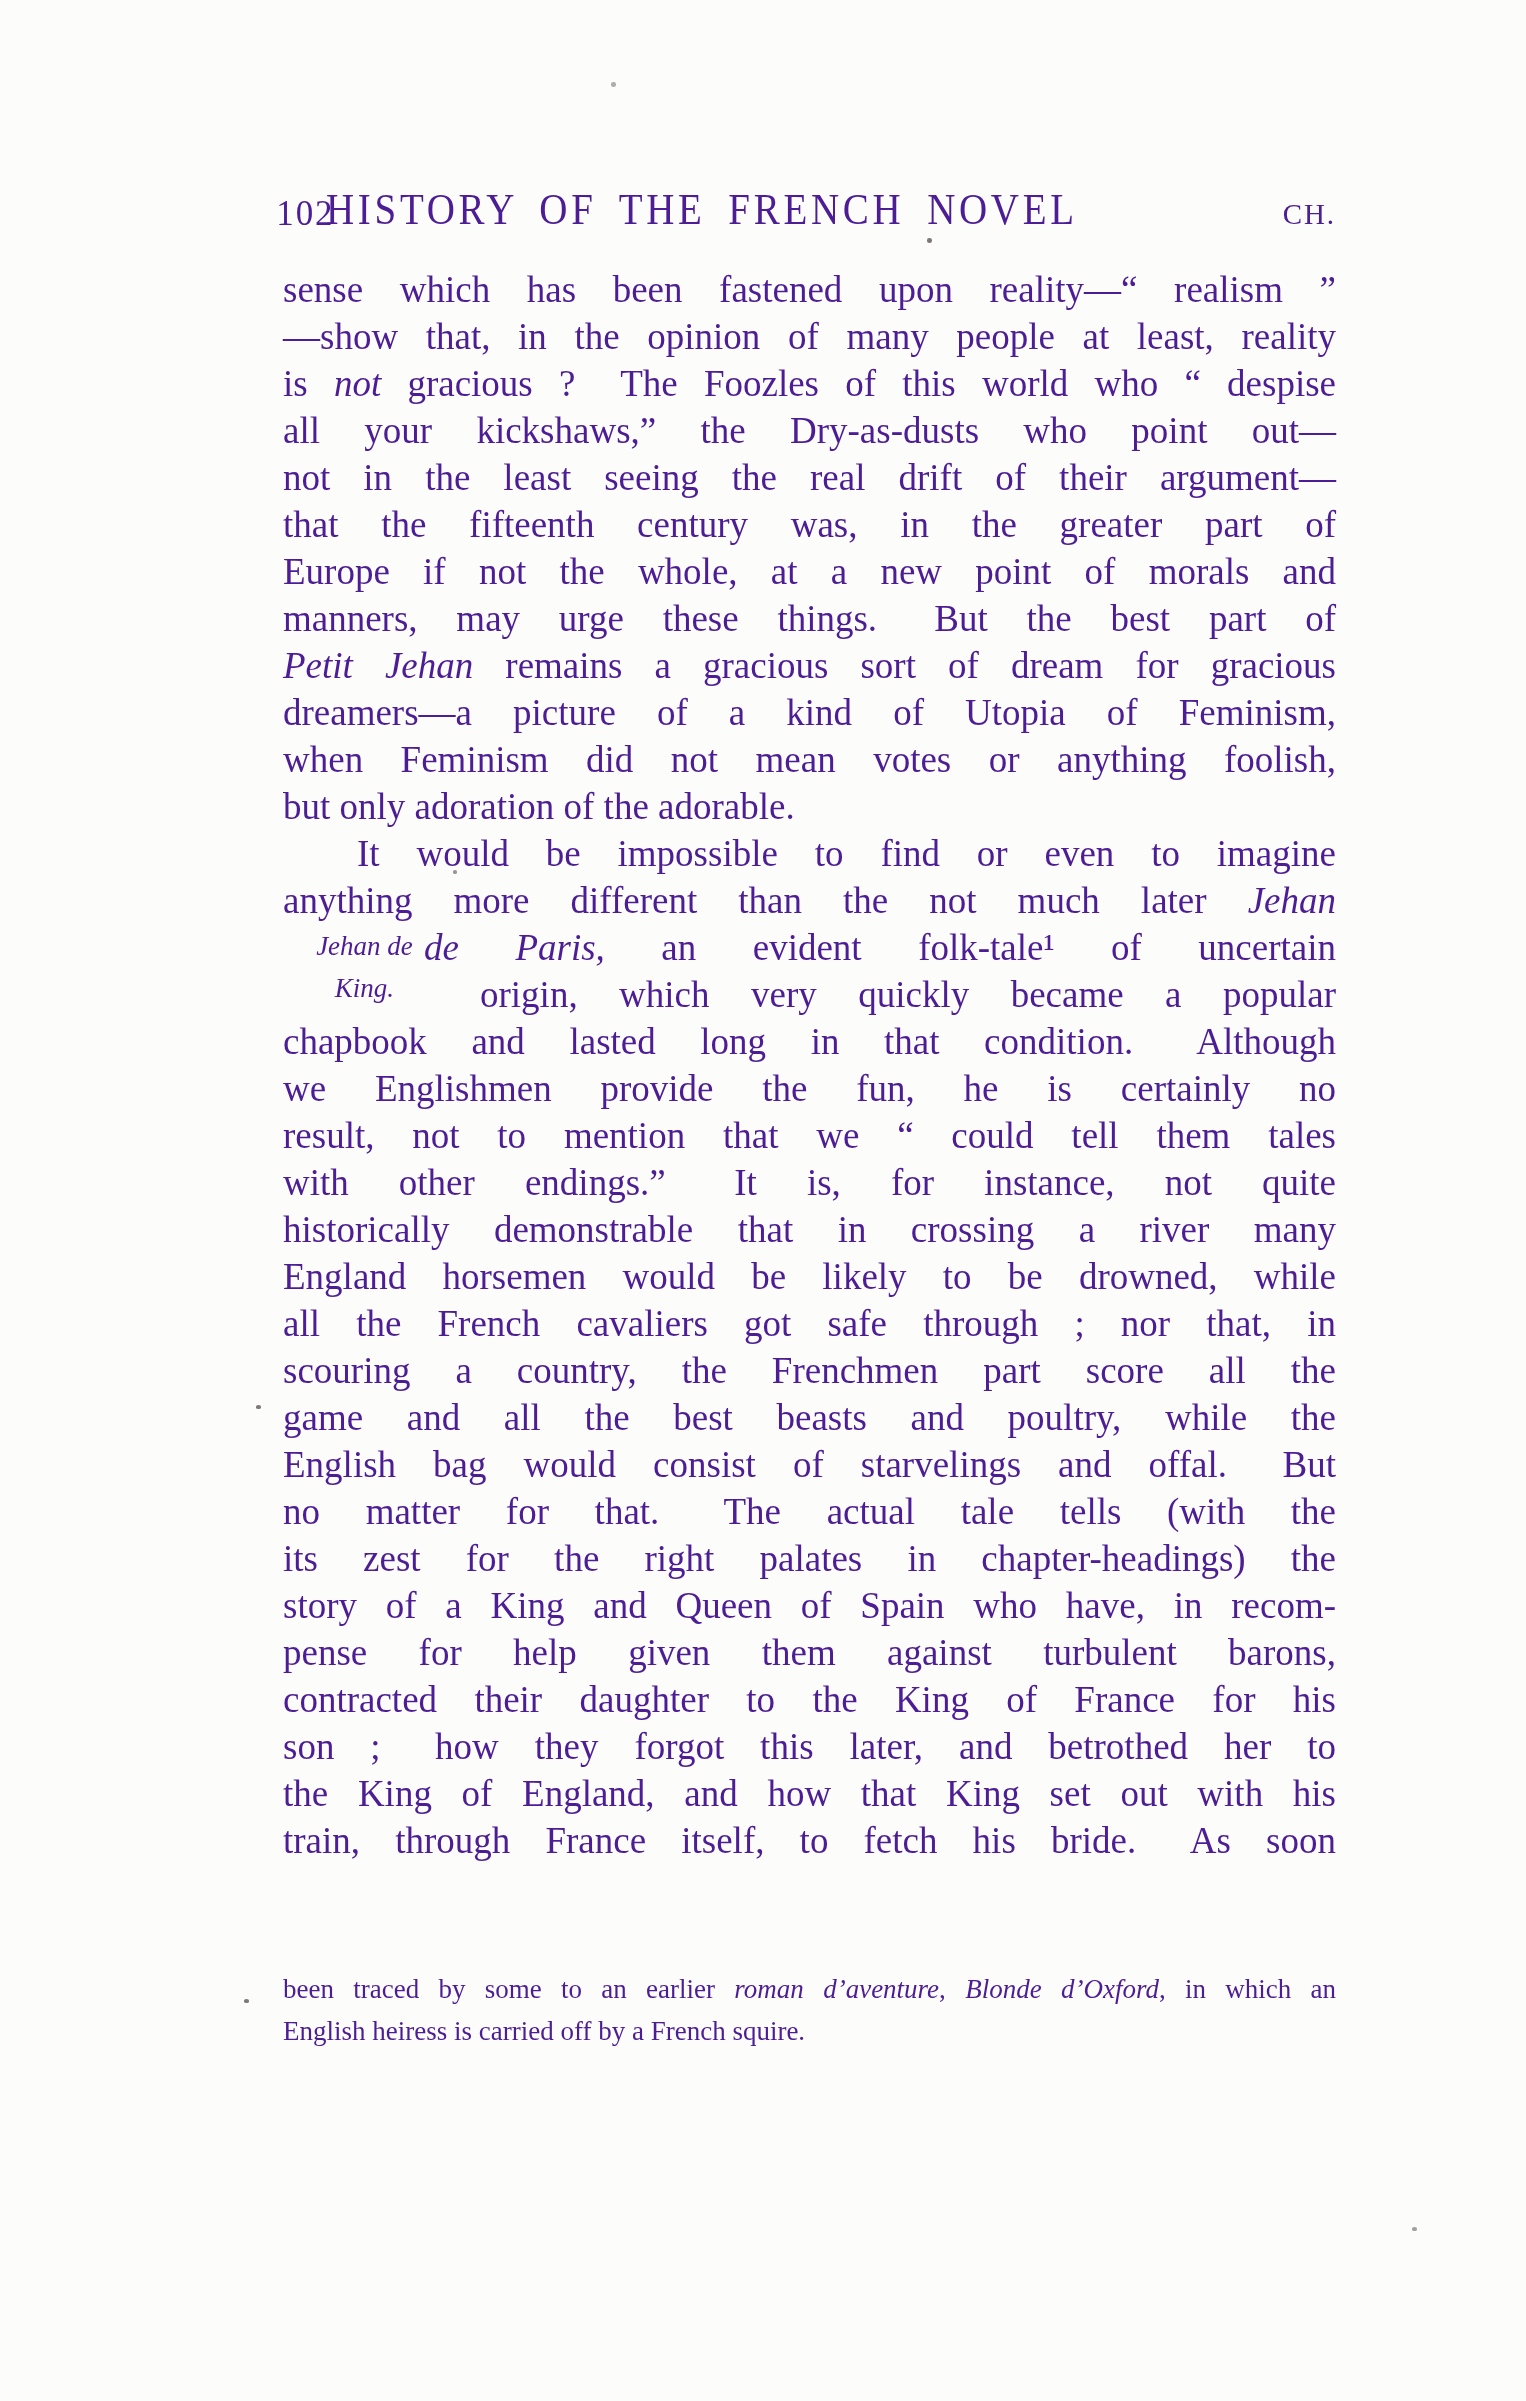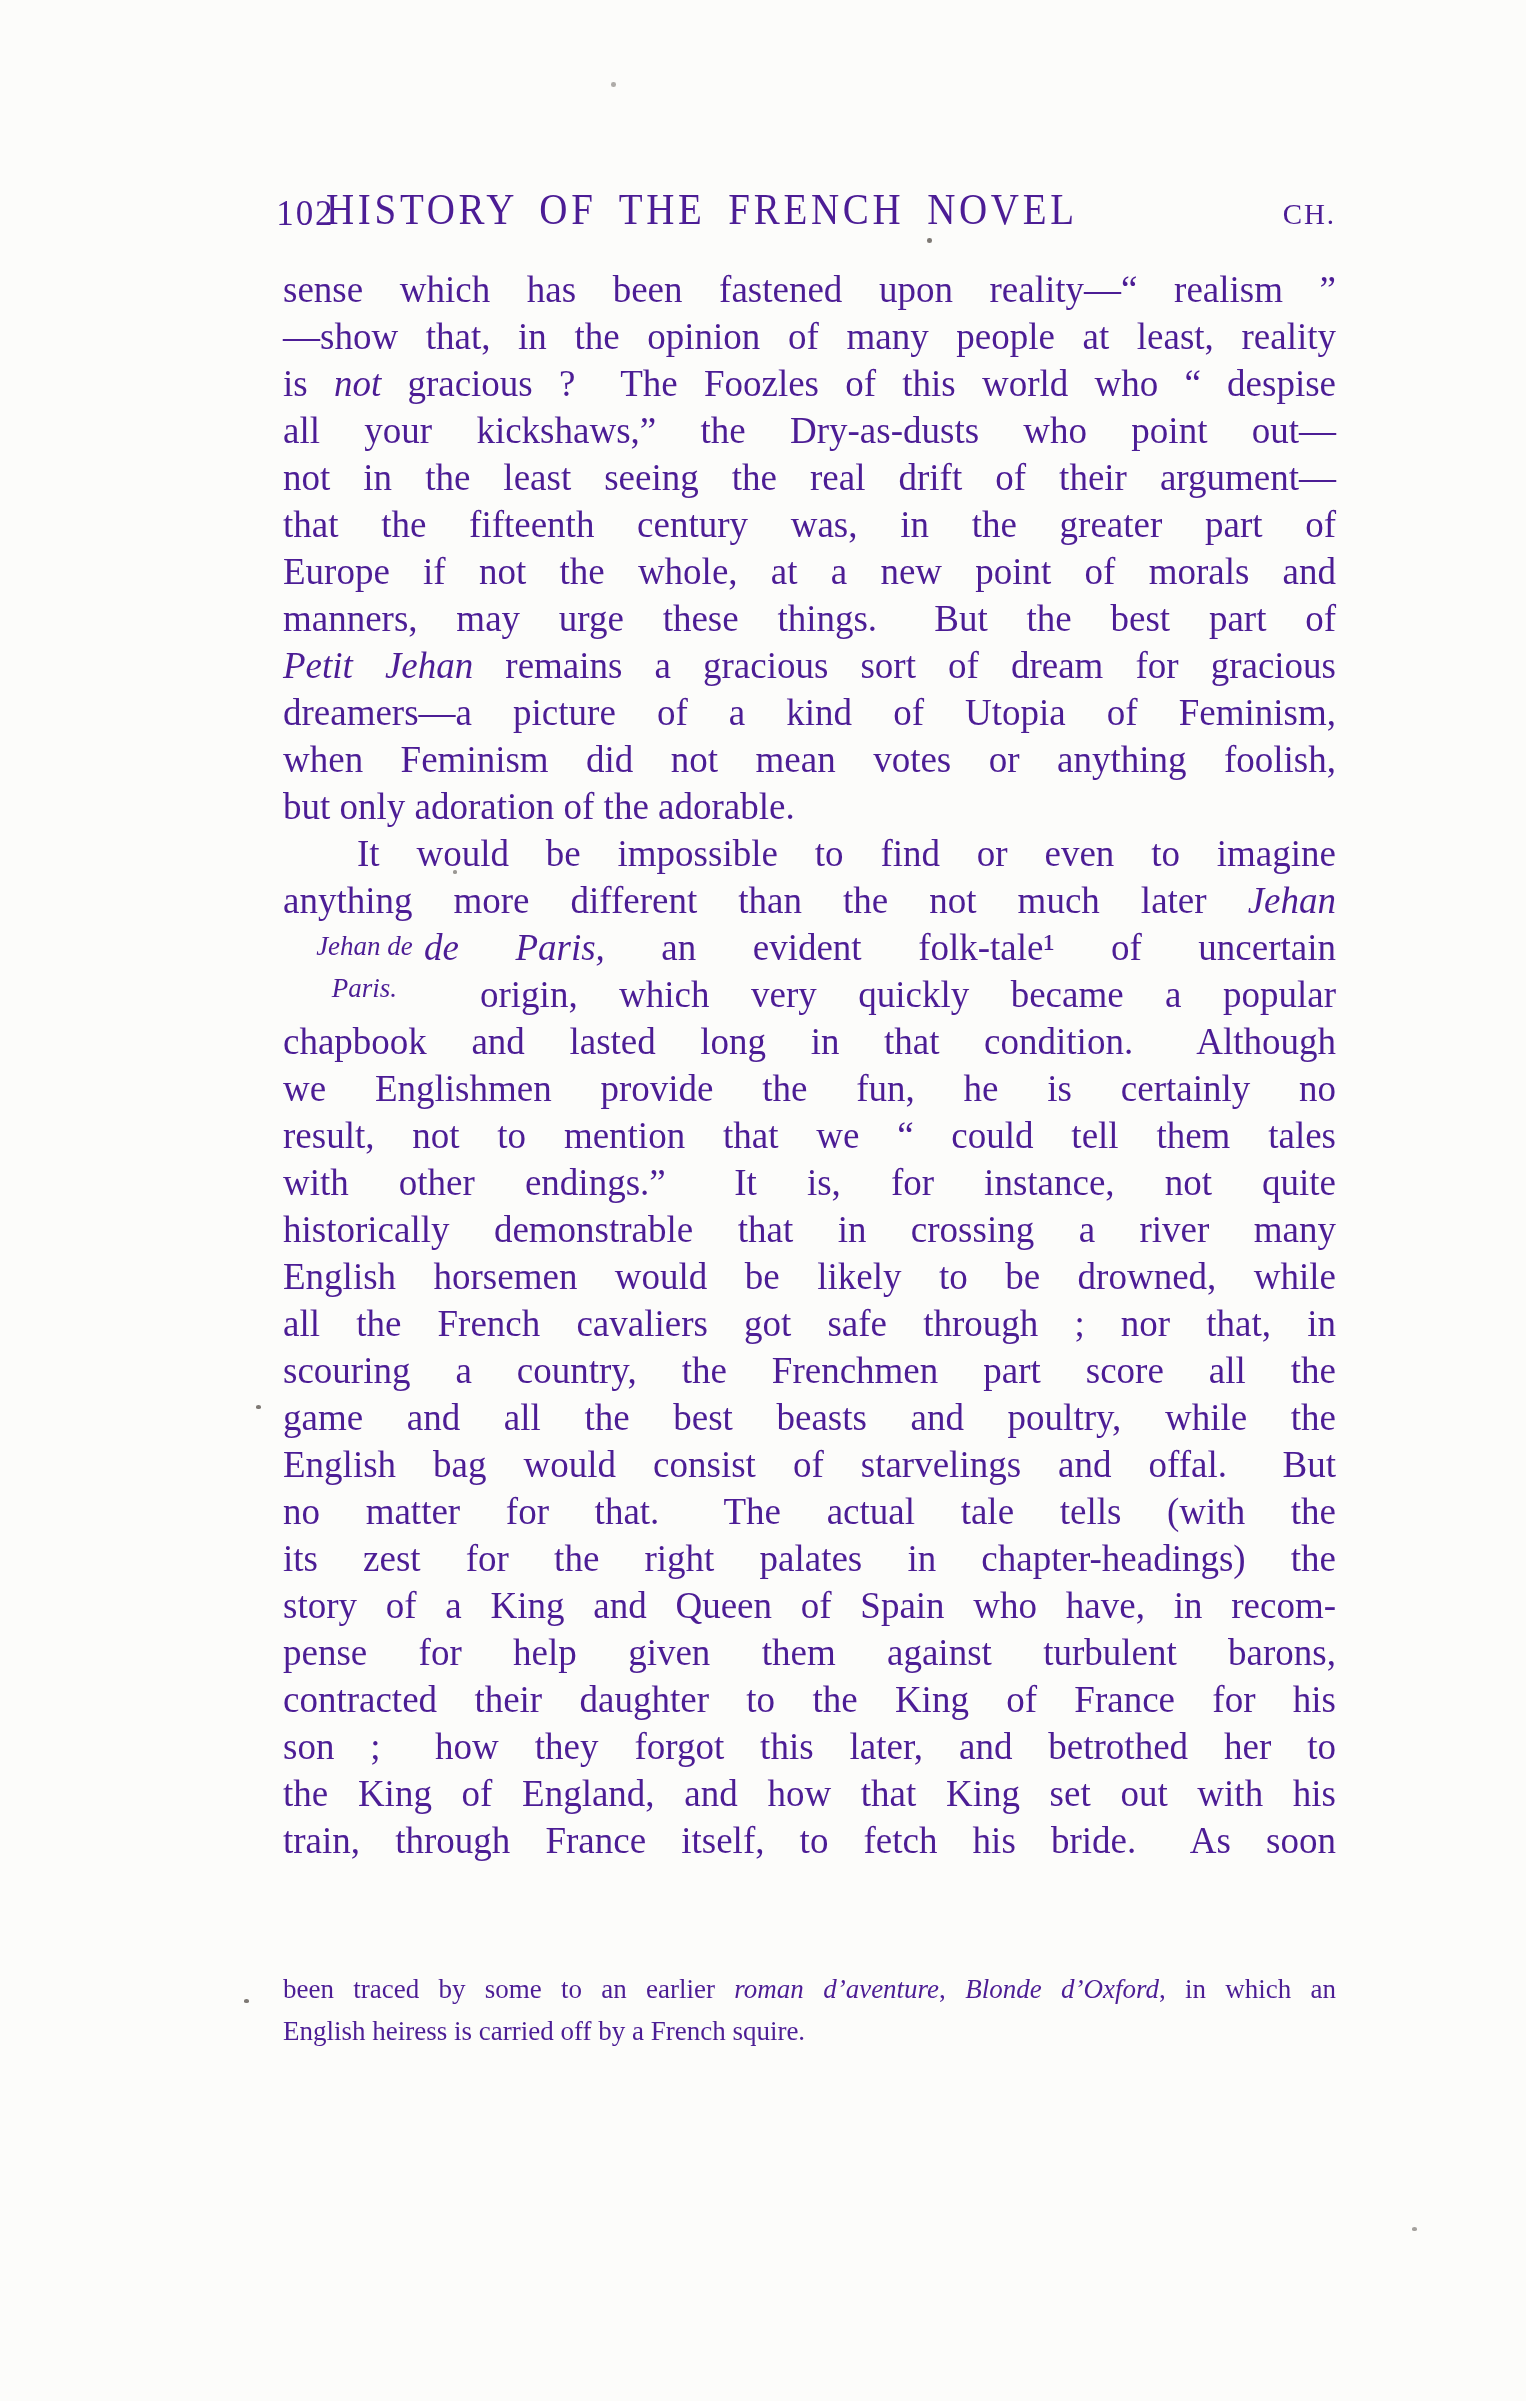--- a/index.html
+++ b/index.html
@@ -89,38 +89,38 @@
       <div class="pline lastleft"><span>but only adoration of the adorable.</span></div>
       <div class="pline" style="text-indent: 74px;"><span>It would be impossible to find or even to imagine</span></div>
       <div class="pline"><span>anything more different than the not much later </span><em>Jehan</em></div>
       <div class="pline" style="text-indent: 141px;"><em>de Paris,</em><span> an evident folk-tale¹ of uncertain</span></div>
       <div class="pline" style="text-indent: 197px;"><span>origin, which very quickly became a popular</span></div>
       <div class="pline"><span>chapbook and lasted long in that condition.  Although</span></div>
       <div class="pline"><span>we Englishmen provide the fun, he is certainly no</span></div>
       <div class="pline"><span>result, not to mention that we “ could tell them tales</span></div>
       <div class="pline"><span>with other endings.”  It is, for instance, not quite</span></div>
       <div class="pline"><span>historically demonstrable that in crossing a river many</span></div>
-      <div class="pline"><span>English horsemen would be likely to be drowned, while</span></div>
+      <div class="pline"><span>England horsemen would be likely to be drowned, while</span></div>
       <div class="pline"><span>all the French cavaliers got safe through ; nor that, in</span></div>
       <div class="pline"><span>scouring a country, the Frenchmen part score all the</span></div>
       <div class="pline"><span>game and all the best beasts and poultry, while the</span></div>
       <div class="pline"><span>English bag would consist of starvelings and offal.  But</span></div>
       <div class="pline"><span>no matter for that.  The actual tale tells (with the</span></div>
       <div class="pline"><span>its zest for the right palates in chapter-headings) the</span></div>
       <div class="pline"><span>story of a King and Queen of Spain who have, in recom-</span></div>
       <div class="pline"><span>pense for help given them against turbulent barons,</span></div>
       <div class="pline"><span>contracted their daughter to the King of France for his</span></div>
       <div class="pline"><span>son ;  how they forgot this later, and betrothed her to</span></div>
       <div class="pline"><span>the King of England, and how that King set out with his</span></div>
       <div class="pline"><span>train, through France itself, to fetch his bride.  As soon</span></div>
     </div>
 
   <div class="sidenote">
     <div>Jehan de</div>
-    <div>Paris.</div>
+    <div>King.</div>
   </div>
 
   <div class="footnote-text">
       <div class="pline"><span>been traced by some to an earlier </span><em>roman d’aventure</em><span>, </span><em>Blonde d’Oxford</em><span>, in which an</span></div>
       <div class="pline lastleft"><span>English heiress is carried off by a French squire.</span></div>
     </div>
 
   <div class="speck s1"></div>
   <div class="speck s2"></div>
   <div class="speck s3"></div>

